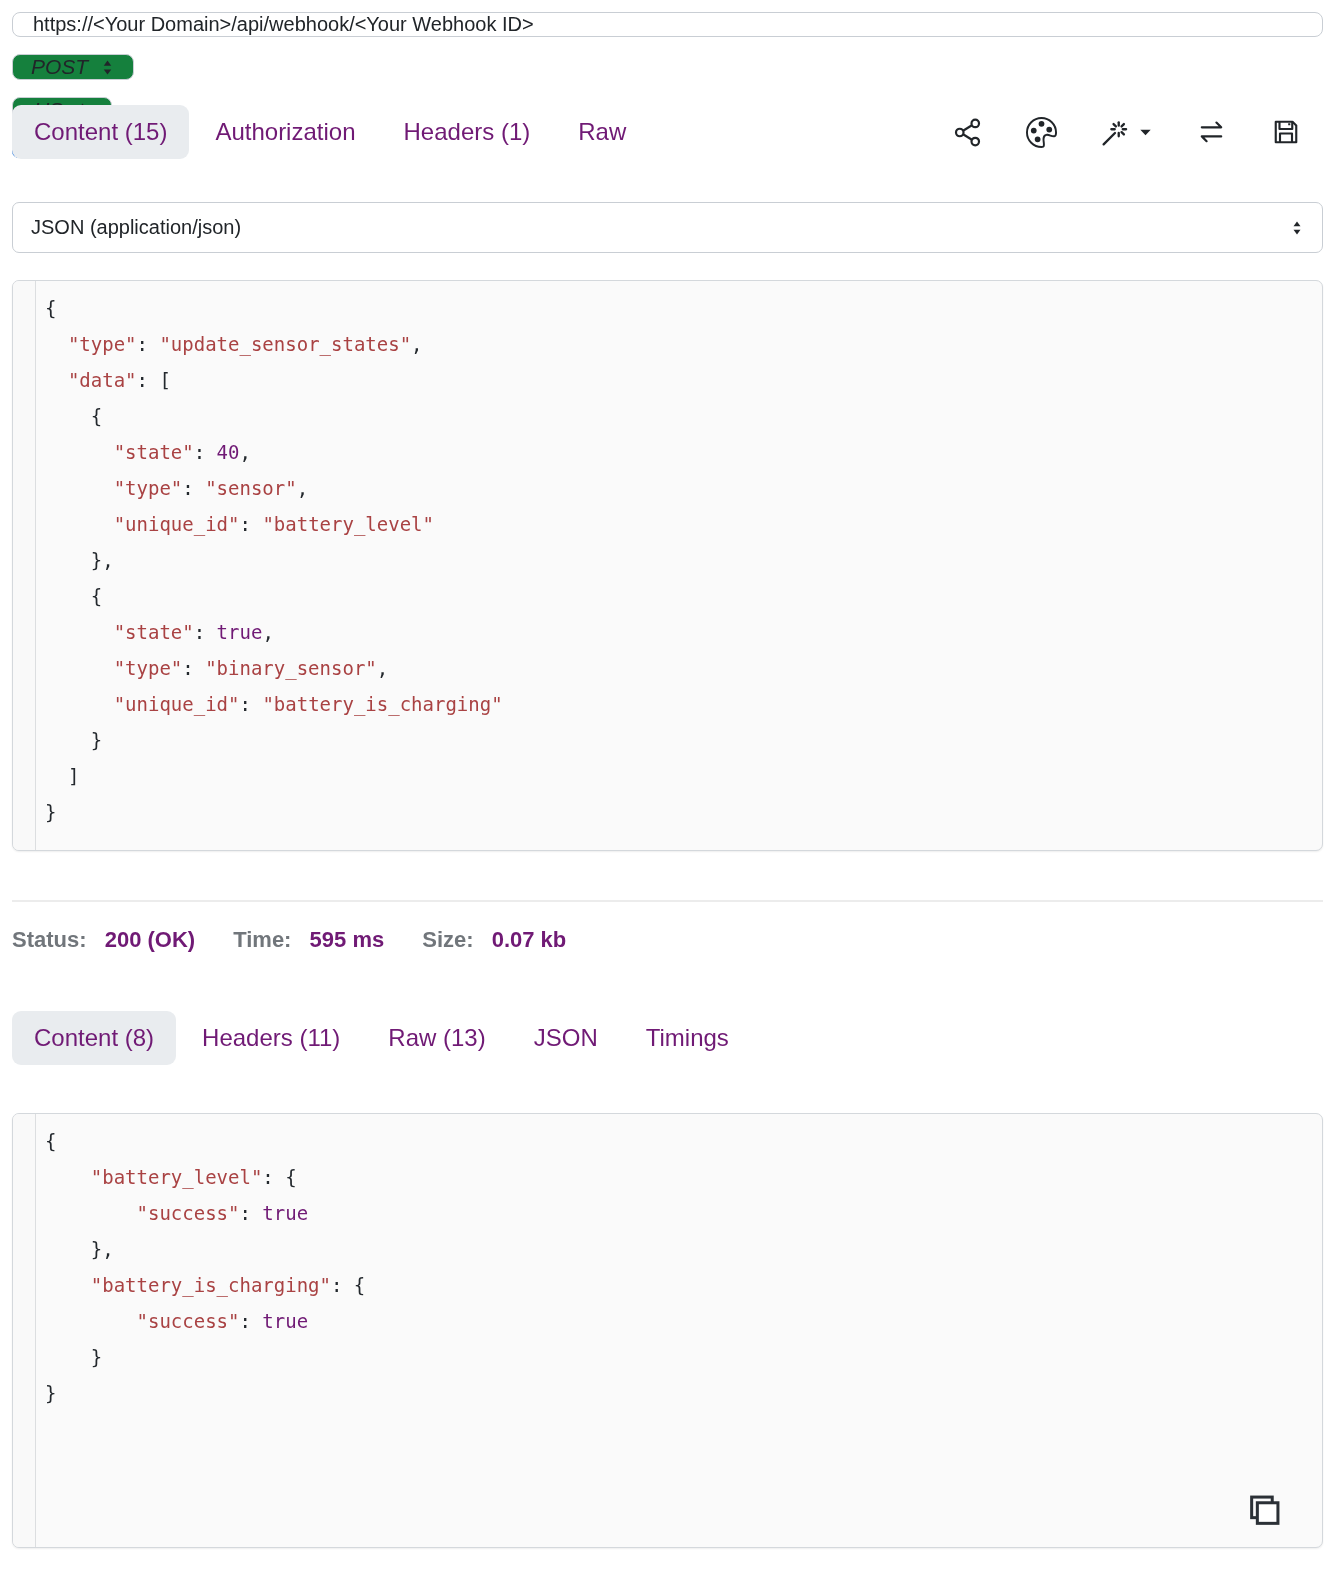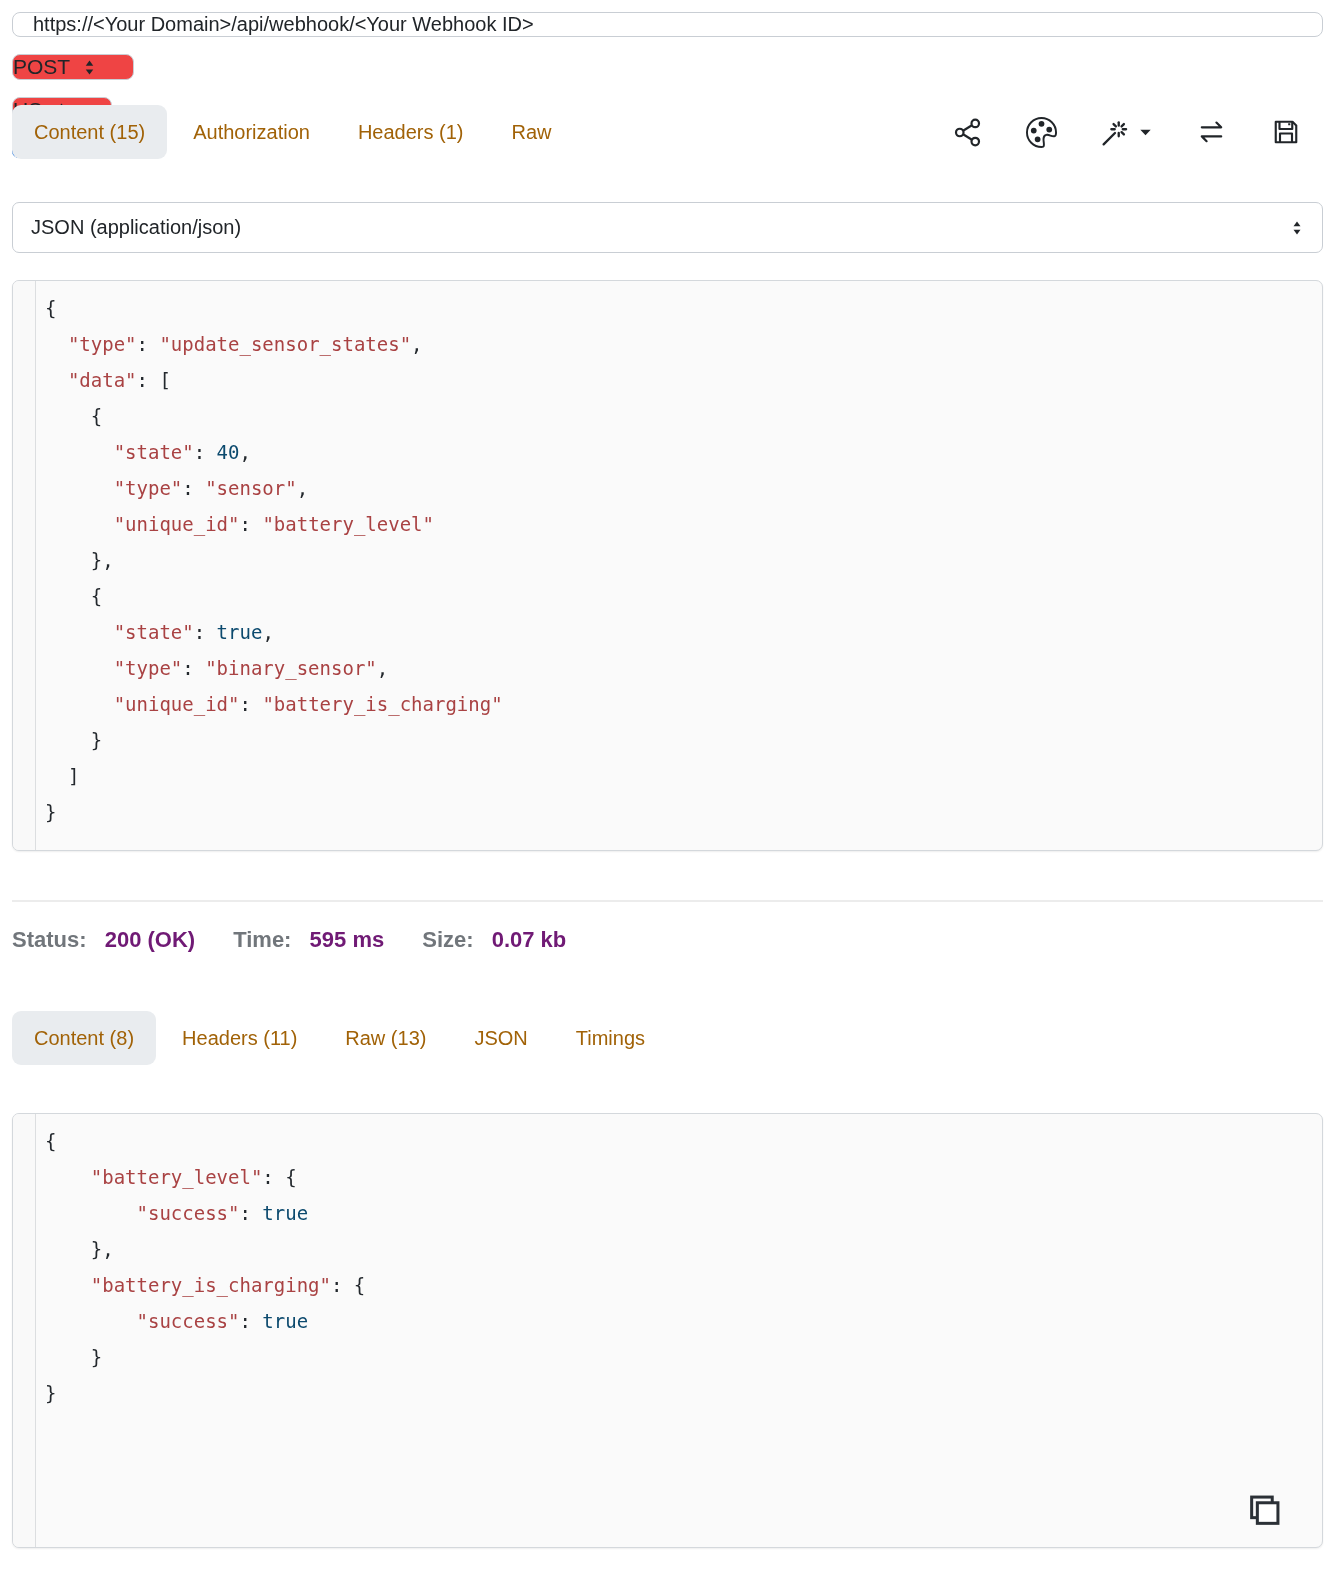--- a/index.html
+++ b/index.html
@@ -15,37 +15,37 @@
   
   .request-bar { display: flex; gap: 17px; height: 57px; flex-direction: column; }
   .url-input {
     flex: 1; height: 57px;
     border: 1px solid #c9ced4; border-radius: 8px;
     padding: 0 20px; font-family: "Liberation Sans", sans-serif;
     font-size: 20px; color: #212529; background: #fff; outline: none;
   }
   .select-box {
     height: 57px; border: 1px solid #c9ced4; border-radius: 8px;
-    display: flex; align-items: center; 
-    gap: 12px; background: #ef4444; font-size: 21px; cursor: pointer;
+    display: flex; align-items: center; justify-content: center;
+    gap: 12px; background: #15803d; font-size: 21px; cursor: pointer; font-style: italic;
   }
   .select-box.method { width: 122px; }
   .select-box.region { width: 100px; }
   .send-button {
     width: 148px; height: 57px; border: none; border-radius: 7px;
     background: #0d68d8; color: #ffffff; font-size: 16px;
     font-family: "Liberation Sans", sans-serif; cursor: pointer;
   }
 
   
   .tabs-row { display: flex; align-items: center; margin-top: 36px; }
   .tabs-row.response-tabs { margin-top: 58px; }
   .tab {
-    padding: 15px 22px; font-size: 20px; line-height: 24px;
-    border-radius: 9px; color: #a16207; cursor: pointer;
+    padding: 15px 22px; font-size: 24px; line-height: 24px;
+    border-radius: 9px; color: #701a75; cursor: pointer;
     margin-right: 4px; white-space: nowrap;
   }
   .tab.active { background: #e9ecef; }
 
   .toolbar { margin-left: auto; display: flex; align-items: center; gap: 43px; padding-right: 22px; }
   .icon-button { background: none; border: none; cursor: pointer; display: flex; align-items: center; padding: 0; }
   .icon-button svg { display: block; }
 
   
   .content-type-select {
@@ -64,21 +64,21 @@
   .code-block.request-body  { height: 571px; }
   .code-block.response-body { height: 435px; margin-top: 48px; }
   .gutter { width: 23px; border-right: 1px solid #dcdee0; background: #f9f9f9; }
   .code-pane {
     flex: 1; padding: 9px 14px 0 9px;
     font-family: "DejaVu Sans Mono", monospace;
     font-size: 19px; line-height: 36px; white-space: pre; overflow: hidden;
   }
   .tk-p { color: #23282d; }
   .tk-s { color: #a94243; }
-  .tk-l { color: #0c4a6e; }
+  .tk-l { color: #701a75; }
 
   
   .divider { margin-top: 49px; height: 2px; background: #ececec; border: none; }
   .status-bar {
     margin-top: 25px; display: flex; align-items: baseline;
     font-size: 22px; font-weight: bold;
   }
   .stat-label { color: #71767b; }
   .stat-value { color: #701a75; margin-left: 12px; }
   .stat-group { margin-right: 38px; }

